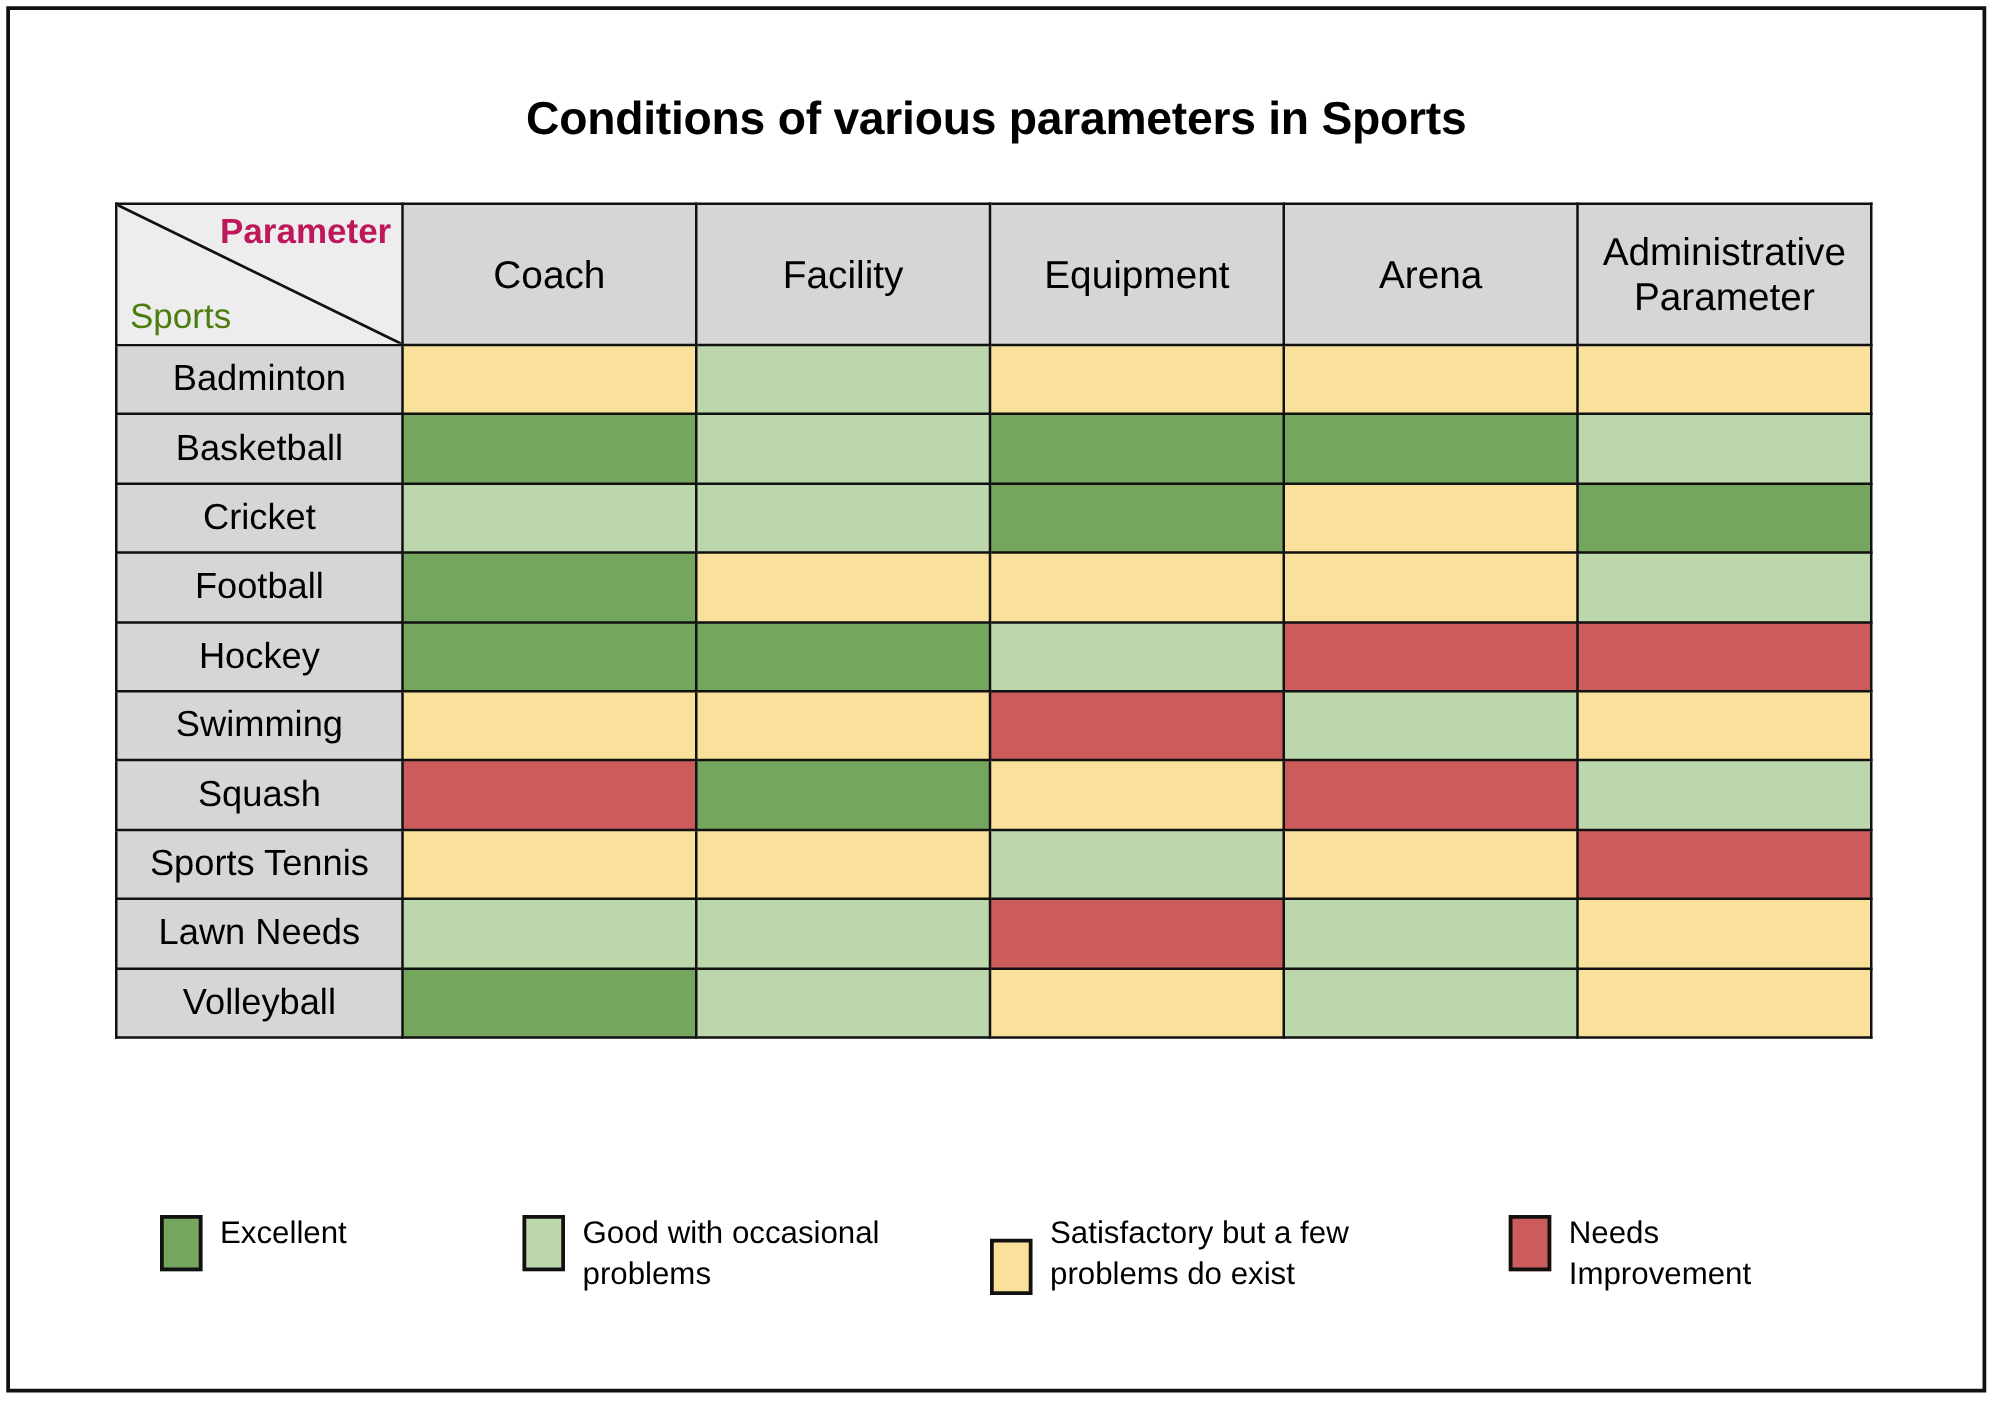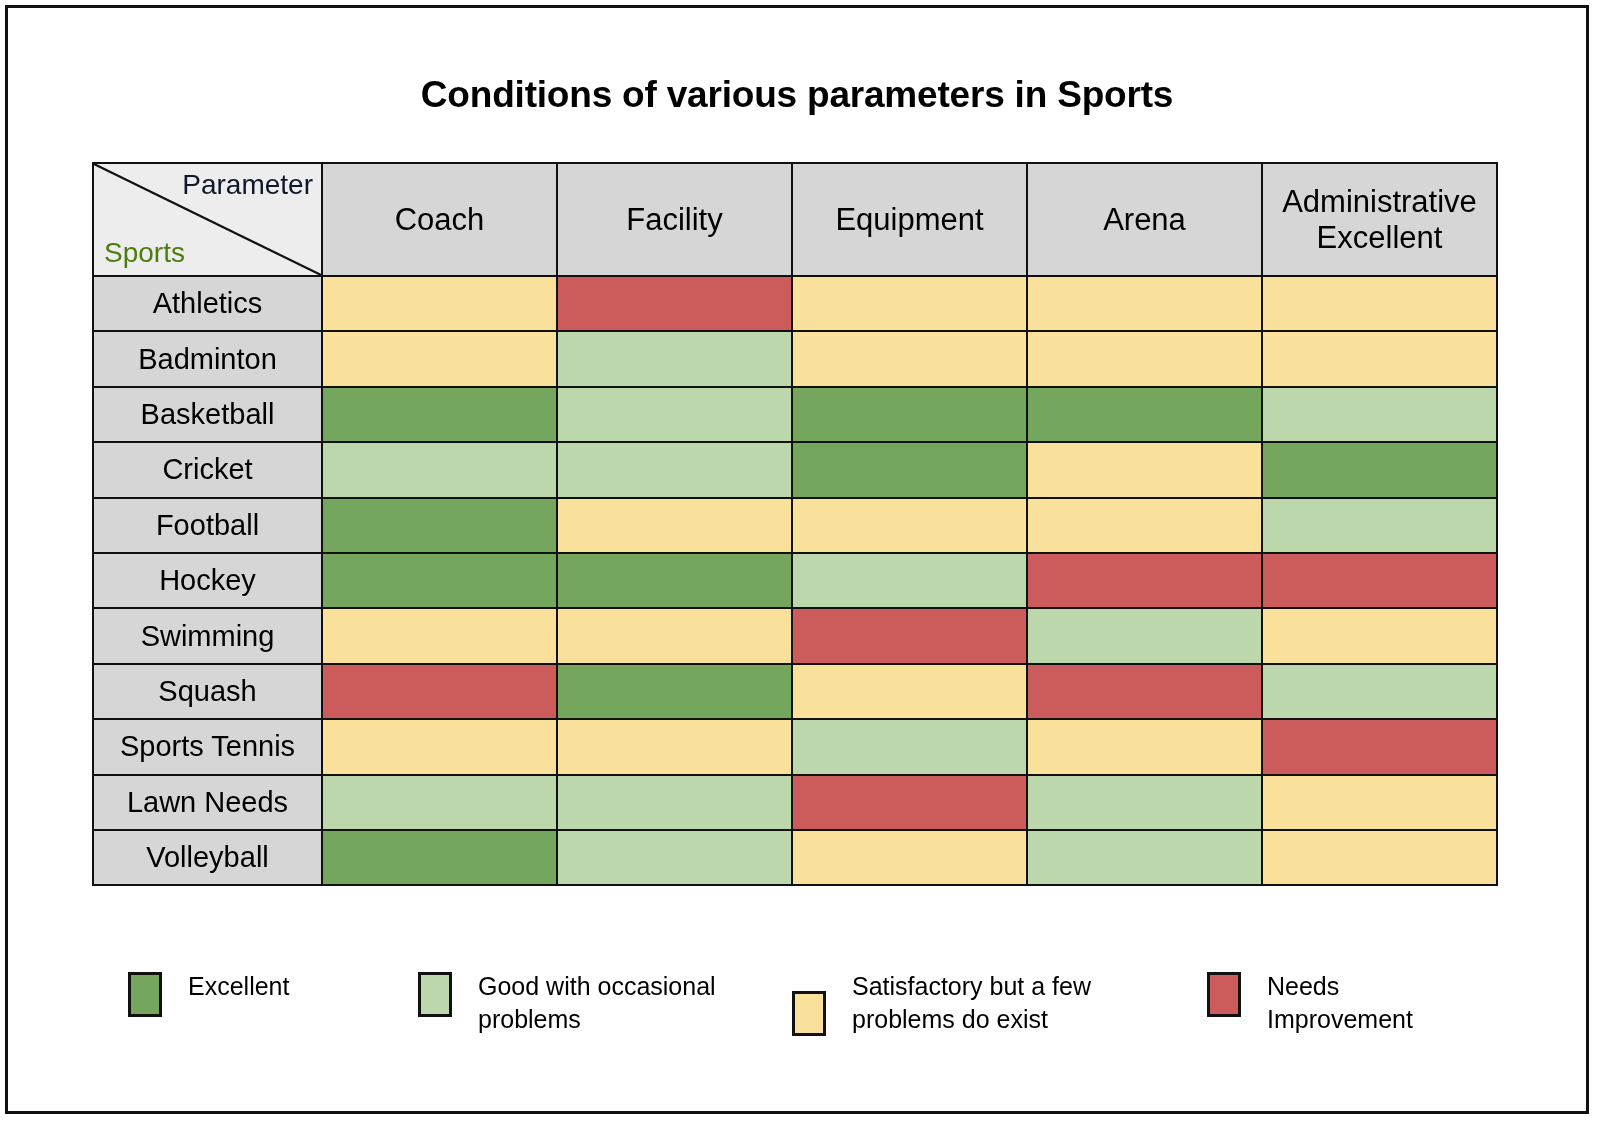--- a/index.html
+++ b/index.html
@@ -66,22 +66,22 @@
     position: absolute;
     left: 0; top: 0;
     width: 100%; height: 100%;
     display: block;
   }
   .corner-param {
     position: absolute;
     right: 8px;
     top: 6px;
     font-size: 28px;
-    font-weight: normal;
-    color: #0f172a;
+    font-weight: bold;
+    color: #be185d;
     line-height: 1.05;
   }
   .corner-sports {
     position: absolute;
     left: 10px;
     bottom: 8px;
     font-size: 28px;
     font-weight: normal;
     color: #4d7c0f;
     line-height: 1.05;
@@ -121,21 +121,21 @@
     position: absolute;
     left: 84px;
     top: 948px;
     width: 1406px;
     height: 100px;
   }
   .legend-item {
     position: absolute;
     display: flex;
     align-items: flex-start;
-    gap: 26px;
+    gap: 14px;
   }
   .legend-swatch {
     width: 34px;
     height: 45px;
     border: 3px solid #111111;
     box-sizing: border-box;
     flex: 0 0 auto;
     margin-top: 2px;
   }
   .legend-label {
@@ -166,33 +166,25 @@
               <line x1="0" y1="0" x2="229" y2="113" stroke="#111111" stroke-width="2.2" vector-effect="non-scaling-stroke"></line>
             </svg>
             <span class="corner-param">Parameter</span>
             <span class="corner-sports">Sports</span>
           </th>
 
         <th class="col-head">Coach</th>
             <th class="col-head">Facility</th>
             <th class="col-head">Equipment</th>
             <th class="col-head">Arena</th>
-            <th class="col-head">Administrative Excellent</th>
+            <th class="col-head">Administrative Parameter</th>
           </tr>
       </thead>
       <tbody id="matrix-body">
 
-      <tr>
-            <td class="row-head">Athletics</td>
-            <td class="cell r-satisfactory" title="Athletics / Coach: Satisfactory but a few problems do exist"></td>
-            <td class="cell r-needs" title="Athletics / Facility: Needs Improvement"></td>
-            <td class="cell r-satisfactory" title="Athletics / Equipment: Satisfactory but a few problems do exist"></td>
-            <td class="cell r-satisfactory" title="Athletics / Arena: Satisfactory but a few problems do exist"></td>
-            <td class="cell r-satisfactory" title="Athletics / Administrative Friction: Satisfactory but a few problems do exist"></td>
-          </tr>
           <tr>
             <td class="row-head">Badminton</td>
             <td class="cell r-satisfactory" title="Badminton / Coach: Satisfactory but a few problems do exist"></td>
             <td class="cell r-good" title="Badminton / Facility: Good with occasional problems"></td>
             <td class="cell r-satisfactory" title="Badminton / Equipment: Satisfactory but a few problems do exist"></td>
             <td class="cell r-satisfactory" title="Badminton / Arena: Satisfactory but a few problems do exist"></td>
             <td class="cell r-satisfactory" title="Badminton / Administrative Friction: Satisfactory but a few problems do exist"></td>
           </tr>
           <tr>
             <td class="row-head">Basketball</td>

